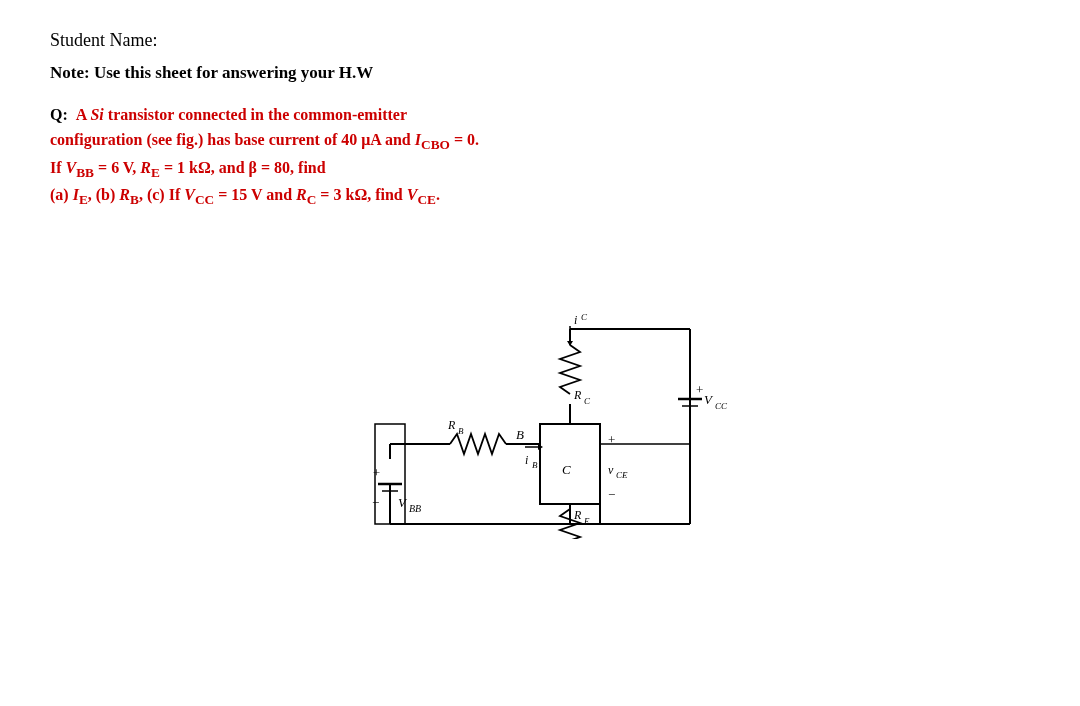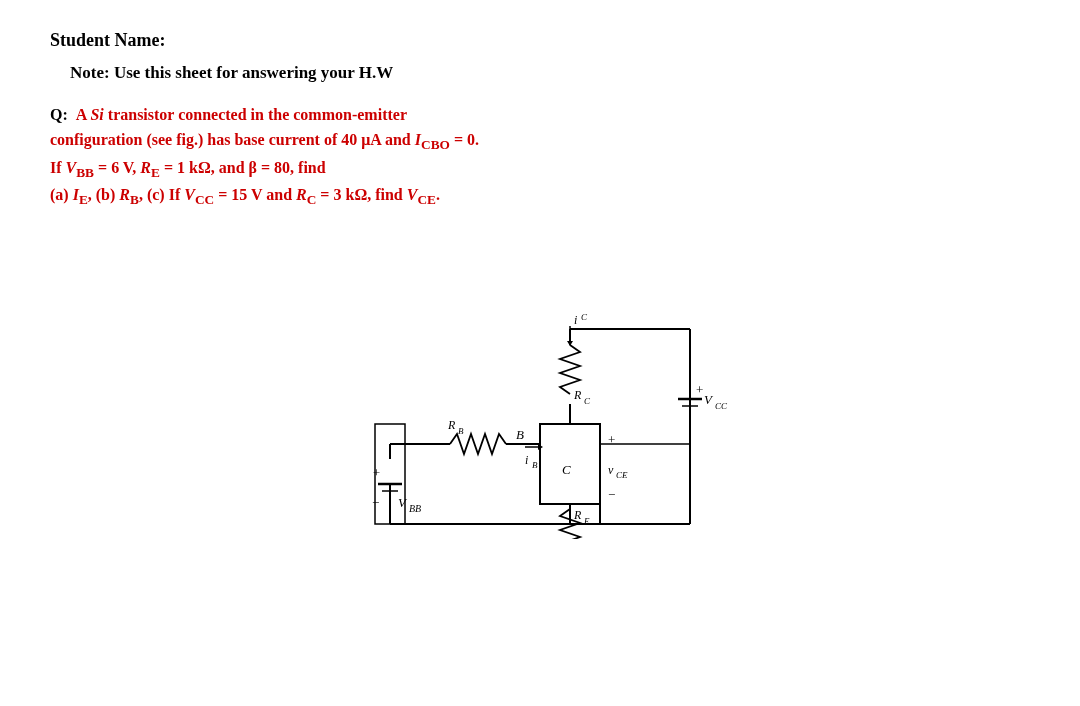--- a/index.html
+++ b/index.html
@@ -6,28 +6,27 @@
     body {
       background: #fff;
       font-family: 'Times New Roman', Times, serif;
       width: 1080px;
       min-height: 706px;
       padding: 30px 50px;
       color: #000;
     }
     .student-name {
       font-size: 18px;
-      font-weight: bold;
+      font-weight: normal;
       margin-bottom: 12px;
     }
     .note {
       font-size: 17px;
       font-weight: bold;
       margin-bottom: 20px;
-      margin-left: 20px;
     }
     .question {
       font-size: 16px;
       font-weight: bold;
       color: #cc0000;
       line-height: 1.55;
       margin-bottom: 18px;
     }
     .question .q-label {
       color: #000;

